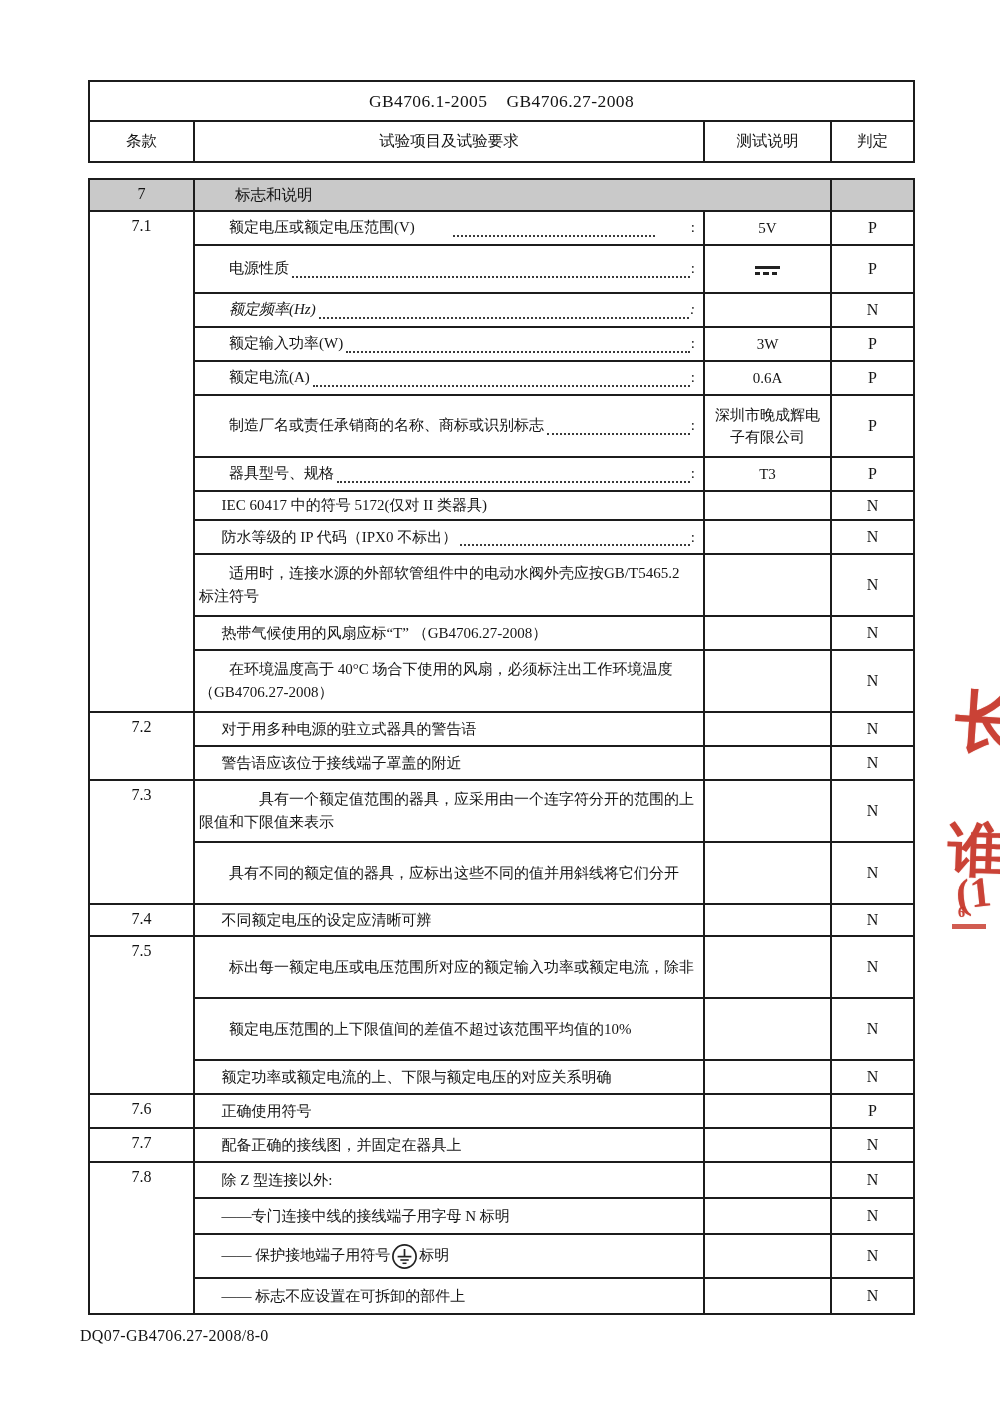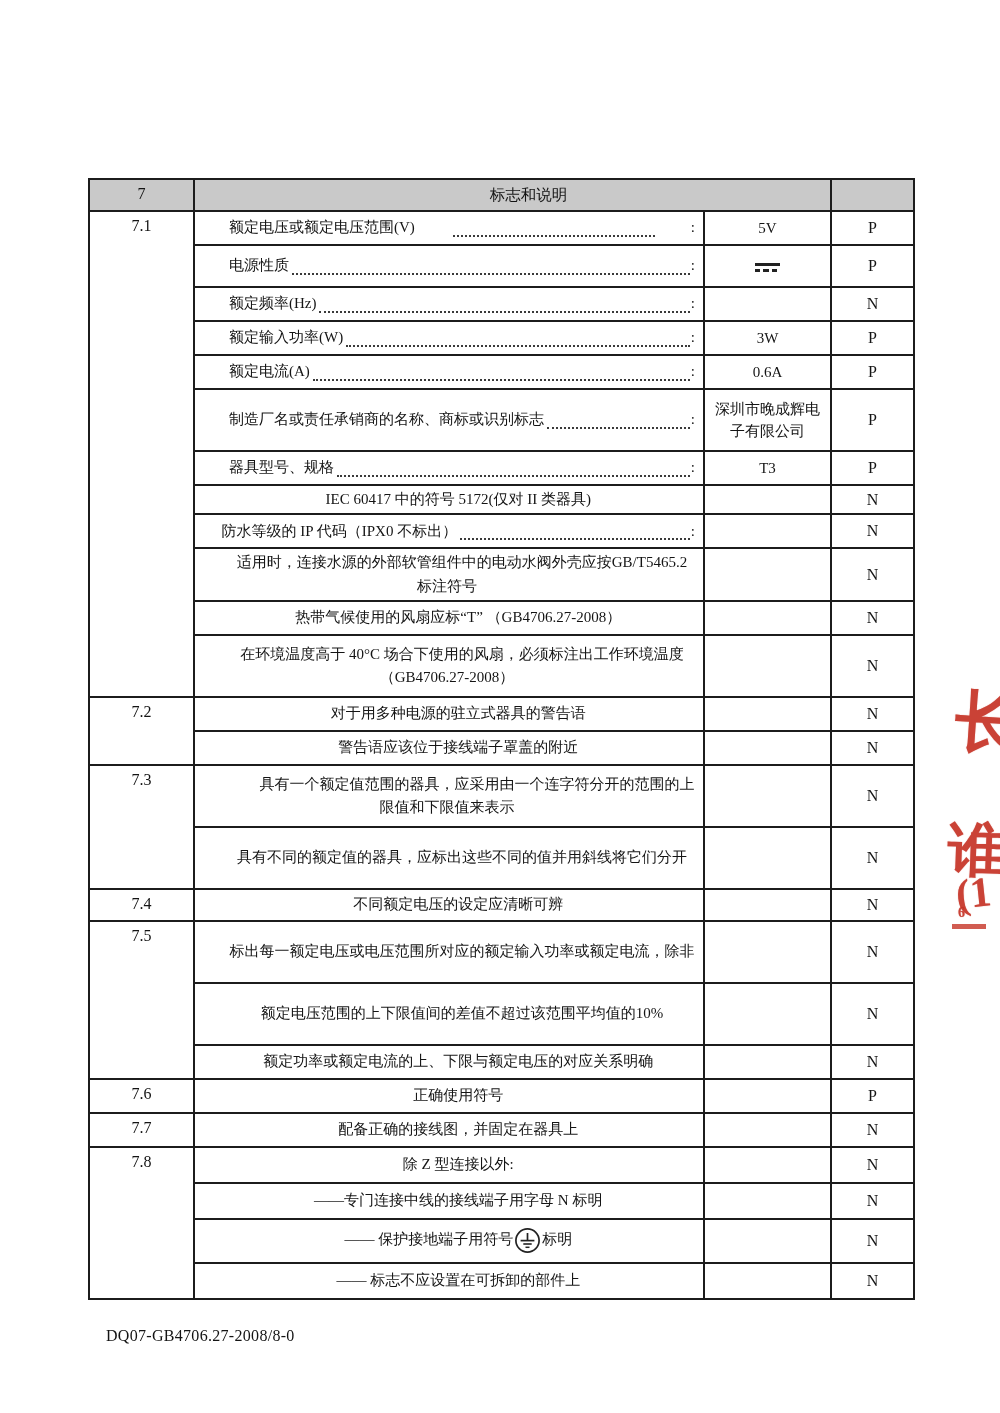--- a/index.html
+++ b/index.html
@@ -18,21 +18,21 @@
   
   table{border-collapse:collapse;table-layout:fixed;position:absolute;left:88px;width:825px;}
   td,th{border:2px solid #1c1c1c;font-weight:normal;overflow:hidden;}
   .head-table{top:80px;}
   .head-title{
     text-align:center;font-size:17.5px;height:36px;white-space:pre;letter-spacing:.4px;
   }
   .head-cols td{height:37px;text-align:center;font-size:15.5px;}
   .main-table{top:178px;}
   .clause{vertical-align:top;text-align:center;padding-top:5px;font-size:16px;}
-  .desc{padding:2px 8px 2px 4px;font-size:15px;line-height:1.55;vertical-align:middle;text-align:center;}
+  .desc{padding:2px 8px 2px 4px;font-size:15px;line-height:1.55;vertical-align:middle;}
   .desc p{margin:0;}
   .leader-row{display:flex;align-items:baseline;}
   .lead-label{white-space:nowrap;}
   .lead-dots{flex:1;min-width:8px;border-bottom:2px dotted #3a3a3a;margin:0 1px 3px 3px;align-self:flex-end;}
   .lead-colon{white-space:nowrap;}
   .note{text-align:center;font-size:15px;padding:3px 6px;line-height:1.5;vertical-align:middle;}
   .verdict{text-align:center;font-size:16px;vertical-align:middle;}
   .section-row td{background:#c9c9c9;}
   .section-row .desc{font-size:15.5px;padding-left:40px;}
   
@@ -41,28 +41,47 @@
   .dc-symbol .b{height:3px;background:repeating-linear-gradient(90deg,#222 0 5px,transparent 5px 8.5px);}
   
   .earth-icon{vertical-align:middle;margin:0 1px;}
   
   .stamp-frag{
     position:absolute;color:#c63326;font-weight:bold;line-height:1;
     text-shadow:0 0 1px rgba(198,51,38,.55);opacity:.92;white-space:nowrap;
   }
   .stamp-bar{position:absolute;background:#c63326;opacity:.8;}
   
-  .footer{position:absolute;top:1327px;left:106px;font-size:16px;letter-spacing:.3px;}
+  .footer{position:absolute;top:1327px;left:80px;font-size:16px;letter-spacing:.3px;}
 </style>
 </head>
 <body>
 
 <div class="page">
 
 
+  <table class="head-table">
+    <colgroup>
+        <col style="width:105px">
+        <col style="width:510px">
+        <col style="width:127px">
+        <col style="width:83px">
+      </colgroup>
+    <tbody>
+        <tr>
+          <td class="head-title" colspan="4">GB4706.1-2005    GB4706.27-2008</td>
+        </tr>
+    <tr class="head-cols">
+      <td>条款</td>
+      <td>试验项目及试验要求</td>
+      <td>测试说明</td>
+      <td>判定</td>
+    </tr>
+  </tbody>
+    </table>
 
   <table class="main-table">
     <colgroup>
         <col style="width:105px">
         <col style="width:510px">
         <col style="width:127px">
         <col style="width:83px">
       </colgroup>
     <tbody>
         <tr class="section-row" style="height: 32px;">
@@ -75,34 +94,34 @@
           <td class="desc">
             <div class="leader-row" style="padding-left: 2em; gap: 35px;">
               <span class="lead-label">额定电压或额定电压范围(V)</span>
               <span class="lead-dots"></span>
               <span class="lead-colon">:</span>
             </div>
           </td>
           <td class="note">5V</td>
           <td class="verdict">P</td>
         </tr>
-        <tr style="height: 42px;">
+        <tr style="height: 48px;">
           <td class="desc">
             <div class="leader-row" style="padding-left: 2em;">
               <span class="lead-label">电源性质</span>
               <span class="lead-dots"></span>
               <span class="lead-colon">:</span>
             </div>
           </td>
           <td class="note"><span class="dc-symbol"><div class="t"></div><div class="b"></div></span></td>
           <td class="verdict">P</td>
         </tr>
         <tr style="height: 34px;">
           <td class="desc">
-            <div class="leader-row" style="padding-left: 2em;">
+            <div class="leader-row" style="padding-left: 2em; font-style: italic;">
               <span class="lead-label">额定频率(Hz)</span>
               <span class="lead-dots"></span>
               <span class="lead-colon">:</span>
             </div>
           </td>
           <td class="note"></td>
           <td class="verdict">N</td>
         </tr>
         <tr style="height: 34px;">
           <td class="desc">
@@ -159,21 +178,21 @@
           <td class="desc">
             <div class="leader-row" style="padding-left: 1.5em;">
               <span class="lead-label">防水等级的 IP 代码（IPX0 不标出） </span>
               <span class="lead-dots"></span>
               <span class="lead-colon">:</span>
             </div>
           </td>
           <td class="note"></td>
           <td class="verdict">N</td>
         </tr>
-        <tr style="height: 52px; font-family: Liberation Serif, serif;">
+        <tr style="height: 62px; font-family: Liberation Serif, serif;">
           <td class="desc">
             <p style="text-indent: 2em;">适用时，连接水源的外部软管组件中的电动水阀外壳应按GB/T5465.2 标注符号</p>
           </td>
           <td class="note"></td>
           <td class="verdict">N</td>
         </tr>
         <tr style="height: 34px;">
           <td class="desc">
             <p style="text-indent: 1.5em;">热带气候使用的风扇应标“T” （GB4706.27-2008）</p>
           </td>

